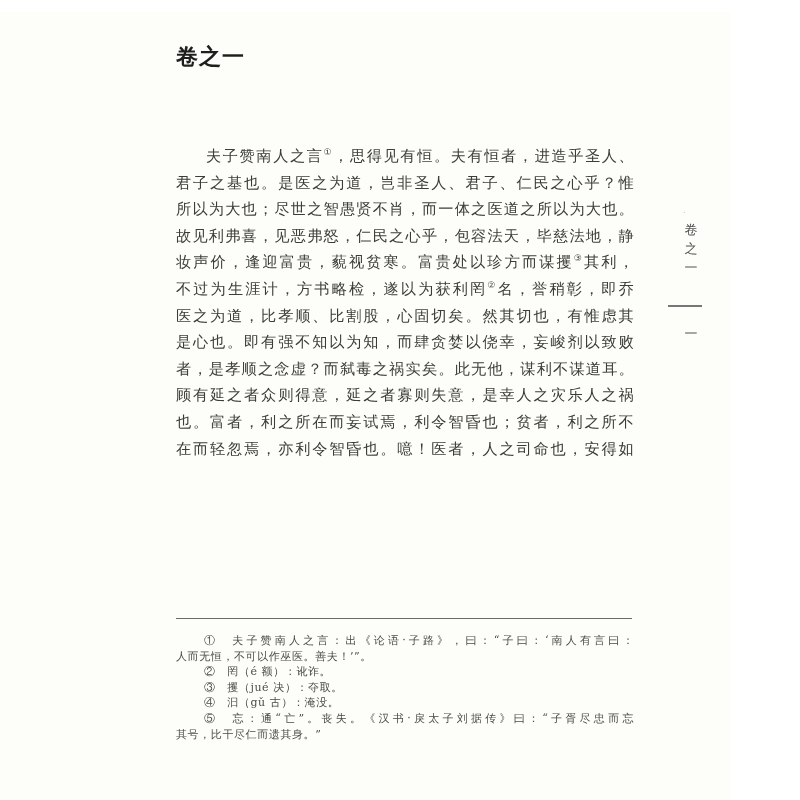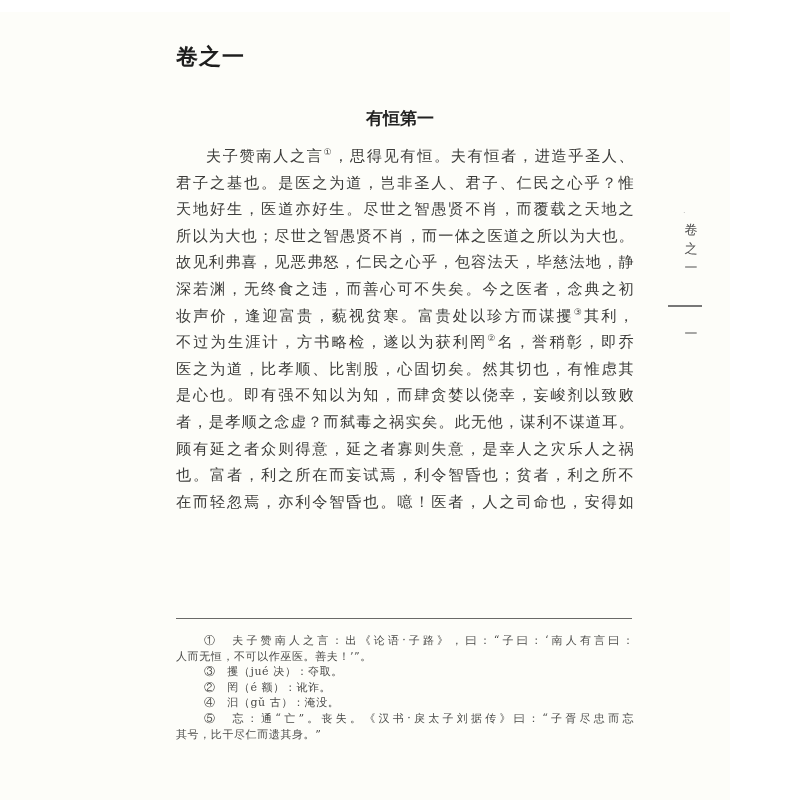--- a/index.html
+++ b/index.html
@@ -133,46 +133,43 @@
     color: #aaa;
   }
 </style>
 </head>
 <body>
 
 <div class="page">
 
   <div class="volume-title">卷之一</div>
 
-  <div class="chapter-title">有恒第一</div>
 
   <div class="body-text" id="body-text">
       <div class="body-line indent"><span>夫子赞南人之言</span><span class="fn-sup">①</span><span>，思得见有恒。夫有恒者，进造乎圣人、</span></div>
       <div class="body-line"><span>君子之基也。是医之为道，岂非圣人、君子、仁民之心乎？惟</span></div>
-      <div class="body-line"><span>天地好生，医道亦好生。尽世之智愚贤不肖，而覆载之天地之</span></div>
       <div class="body-line"><span>所以为大也；尽世之智愚贤不肖，而一体之医道之所以为大也。</span></div>
       <div class="body-line"><span>故见利弗喜，见恶弗怒，仁民之心乎，包容法天，毕慈法地，静</span></div>
-      <div class="body-line"><span>深若渊，无终食之违，而善心可不失矣。今之医者，念典之初</span></div>
       <div class="body-line"><span>妆声价，逢迎富贵，藐视贫寒。富贵处以珍方而谋攫</span><span class="fn-sup">③</span><span>其利，</span></div>
       <div class="body-line"><span>不过为生涯计，方书略检，遂以为获利罔</span><span class="fn-sup">②</span><span>名，誉稍彰，即乔</span></div>
       <div class="body-line"><span>医之为道，比孝顺、比割股，心固切矣。然其切也，有惟虑其</span></div>
       <div class="body-line"><span>是心也。即有强不知以为知，而肆贪婪以侥幸，妄峻剂以致败</span></div>
       <div class="body-line"><span>者，是孝顺之念虚？而弑毒之祸实矣。此无他，谋利不谋道耳。</span></div>
       <div class="body-line"><span>顾有延之者众则得意，延之者寡则失意，是幸人之灾乐人之祸</span></div>
       <div class="body-line"><span>也。富者，利之所在而妄试焉，利令智昏也；贫者，利之所不</span></div>
       <div class="body-line"><span>在而轻忽焉，亦利令智昏也。噫！医者，人之司命也，安得如</span></div>
     </div>
 
   <div class="divider"></div>
 
   <div class="footnotes" id="footnotes">
       <div class="fn-line indent justify">①　夫子赞南人之言：出《论语·子路》，曰：“子曰：‘南人有言曰：</div>
       <div class="fn-line">人而无恒，不可以作巫医。善夫！’”。</div>
+      <div class="fn-line indent">②　罔（é 额）：讹诈。</div>
       <div class="fn-line indent">③　攫（jué 决）：夺取。</div>
-      <div class="fn-line indent">②　罔（é 额）：讹诈。</div>
       <div class="fn-line indent">④　汩（gǔ 古）：淹没。</div>
       <div class="fn-line indent justify">⑤　忘：通“亡”。丧失。《汉书·戾太子刘据传》曰：“子胥尽忠而忘</div>
       <div class="fn-line">其号，比干尽仁而遗其身。”</div>
     </div>
 
   <div class="small-mark">·</div>
 
   <div class="running-head">
     <span class="ch">卷</span>
     <span class="ch">之</span>

